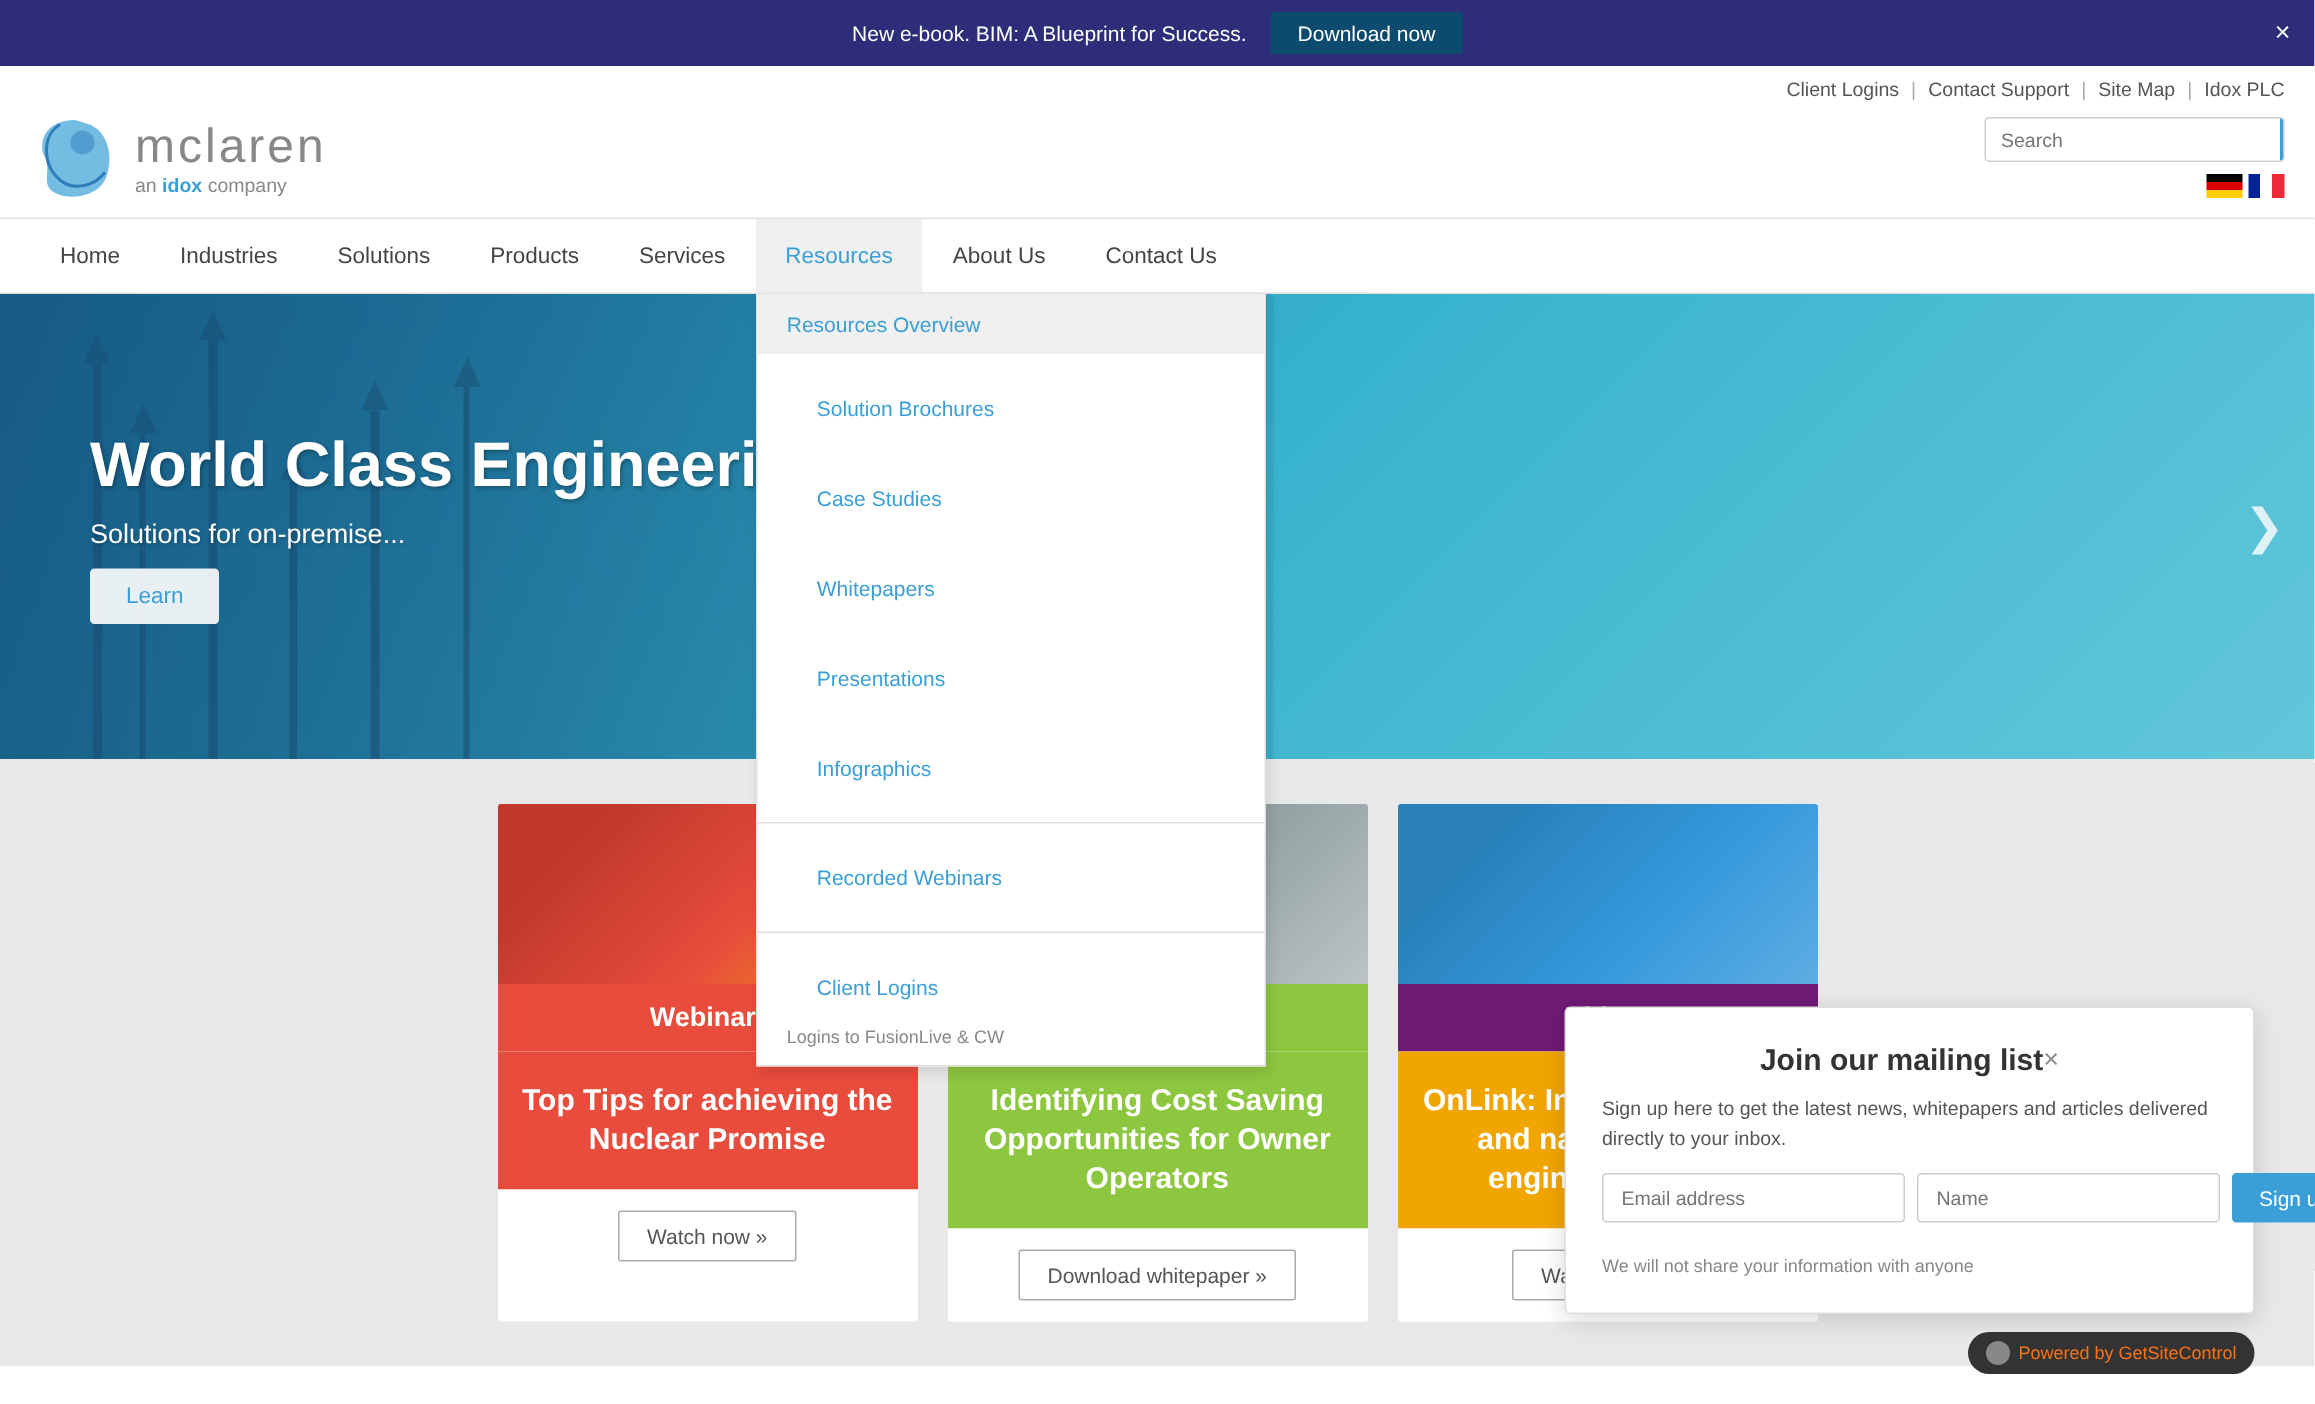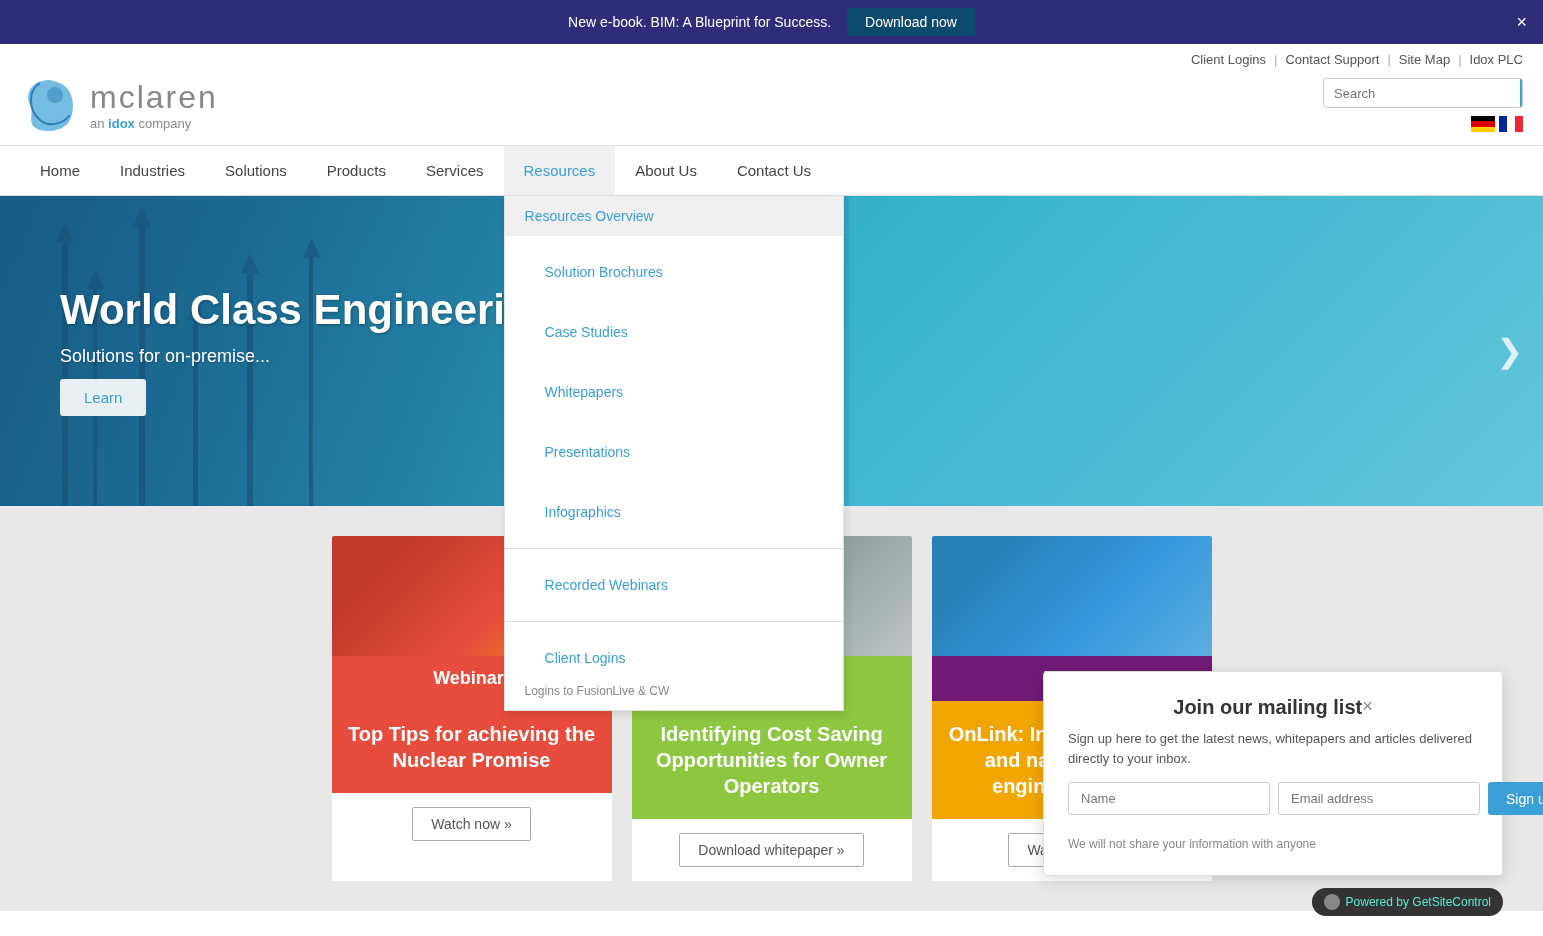--- a/index.html
+++ b/index.html
@@ -396,21 +396,21 @@
       color: #888;
       margin-top: 22px;
     }
 
     
     .powered-by {
       position: fixed;
       bottom: 20px;
       right: 40px;
       background: #333;
-      color: #5eead4;
+      color: #f97316;
       font-size: 12px;
       padding: 6px 12px;
       border-radius: 20px;
       display: flex;
       align-items: center;
       gap: 6px;
       z-index: 600;
     }
     .powered-icon {
       width: 16px;
@@ -593,22 +593,22 @@
   </div>
 </div>
 
 <div class="mailing-popup">
   <div class="mailing-popup-header">
     <div class="mailing-popup-title">Join our mailing list</div>
     <button class="mailing-close">×</button>
   </div>
   <p>Sign up here to get the latest news, whitepapers and articles delivered directly to your inbox.</p>
   <div class="mailing-inputs">
+    <input type="email" placeholder="Email address" style="">
     <input type="text" placeholder="Name" style="">
-    <input type="email" placeholder="Email address" style="">
     <button class="signup-btn">Sign up</button>
   </div>
   <div class="mailing-disclaimer">We will not share your information with anyone</div>
 </div>
 
 <div class="powered-by">
   <span class="powered-icon"></span>
   <span>Powered by GetSiteControl</span>
 </div>
 

